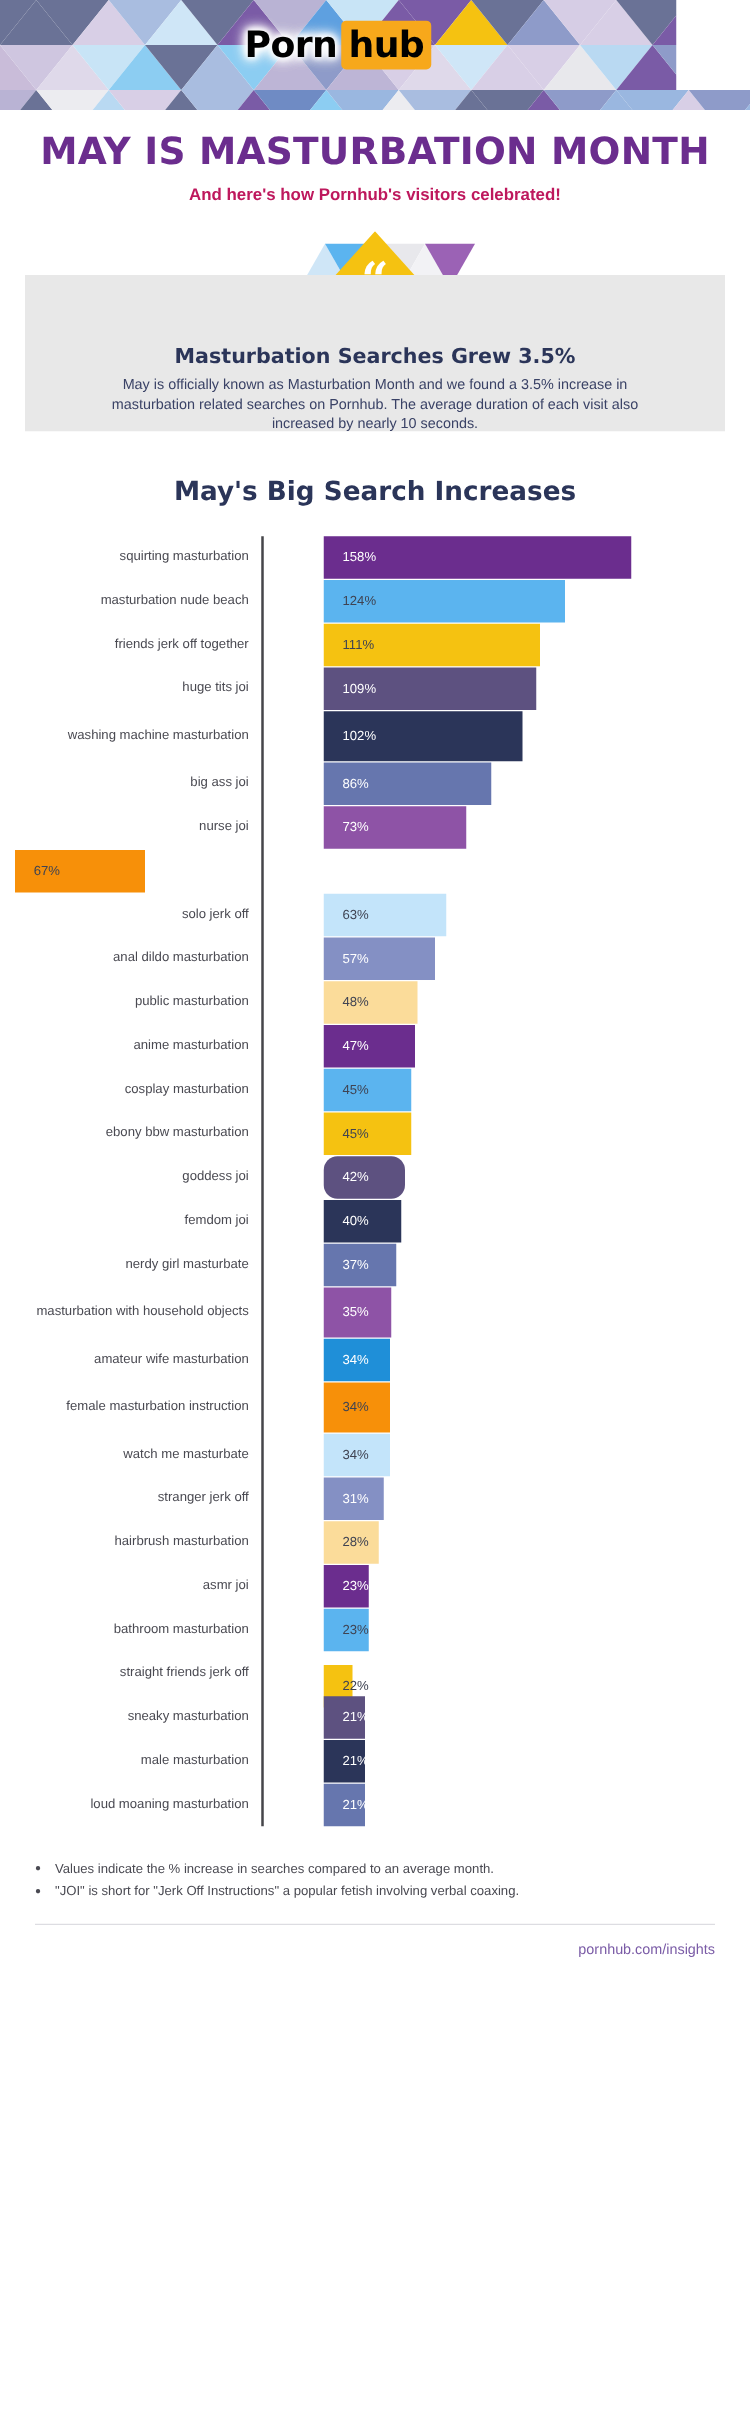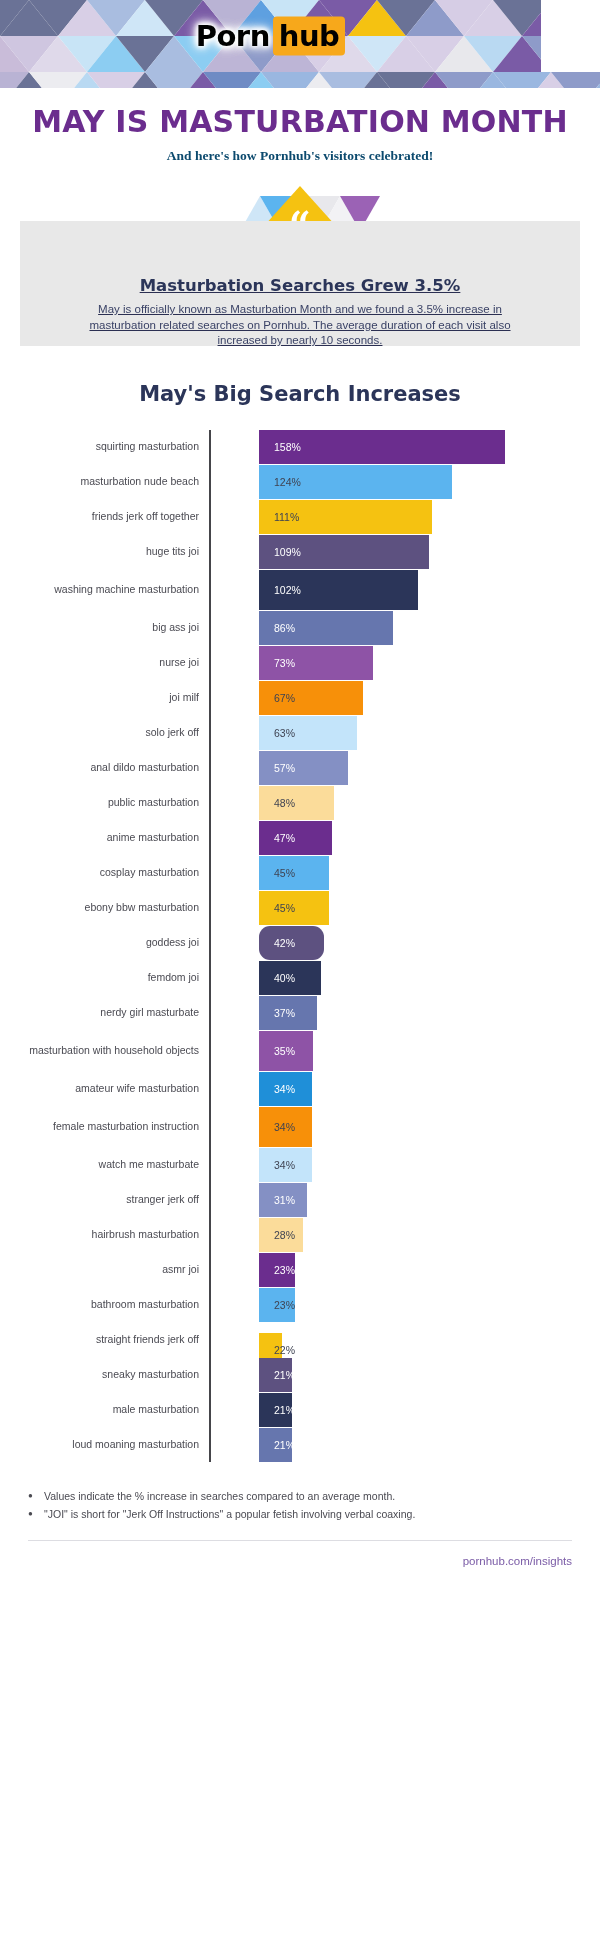--- a/index.html
+++ b/index.html
@@ -74,24 +74,24 @@
   .main-title {
     font-family: "DejaVu Sans", sans-serif;
     font-weight: bold;
     font-size: 30px;
     letter-spacing: 0.2px;
     color: #6b2d8e;
     margin: 0;
     line-height: 1.1;
   }
   .sub-title {
-    font-family: Liberation Serif, serif;
+    font-family: Liberation Sans, sans-serif;
     font-weight: bold;
     font-size: 13.5px;
-    color: #0c4a6e;
+    color: #be185d;
     margin: 10px 0 0 0;
   }
 
   
   .callout-zone {
     position: relative;
     margin-top: 22px;
     height: 160px;
   }
   .callout-deco {
@@ -101,21 +101,20 @@
     height: 80px;
     text-align: center;
   }
   .callout-box {
     position: absolute;
     left: 20px;
     right: 20px;
     top: 35px;
     bottom: 0;
     background: #e8e8e8;
-    text-decoration: underline;
   }
   .callout-inner {
     padding: 55px 45px 0 45px;
     text-align: center;
   }
   .callout-head {
     font-family: "DejaVu Sans", sans-serif;
     font-weight: bold;
     font-size: 16.5px;
     color: #2b3559;
@@ -405,21 +404,20 @@
       </div>
       <div class="row">
         <div class="row-label">nurse joi</div>
         <div class="row-bar-area">
           <div class="bar" style="width: 113.658px; background: rgb(142, 83, 166);">
             <span class="bar-value" style="color: rgb(255, 255, 255);">73%</span>
           </div>
         </div>
       </div>
       <div class="row">
-        <div class="row-label">joi milf</div>
         <div class="row-bar-area">
           <div class="bar" style="width: 104.316px; background: rgb(247, 144, 9);">
             <span class="bar-value" style="color: rgb(63, 67, 82);">67%</span>
           </div>
         </div>
       </div>
       <div class="row">
         <div class="row-label">solo jerk off</div>
         <div class="row-bar-area">
           <div class="bar" style="width: 98.0886px; background: rgb(195, 228, 250);">

